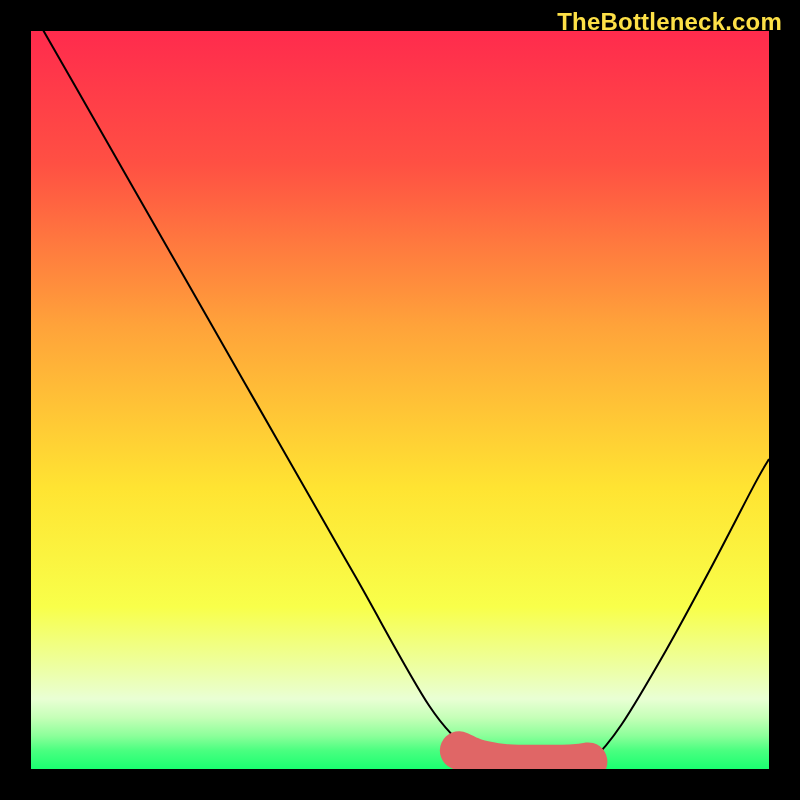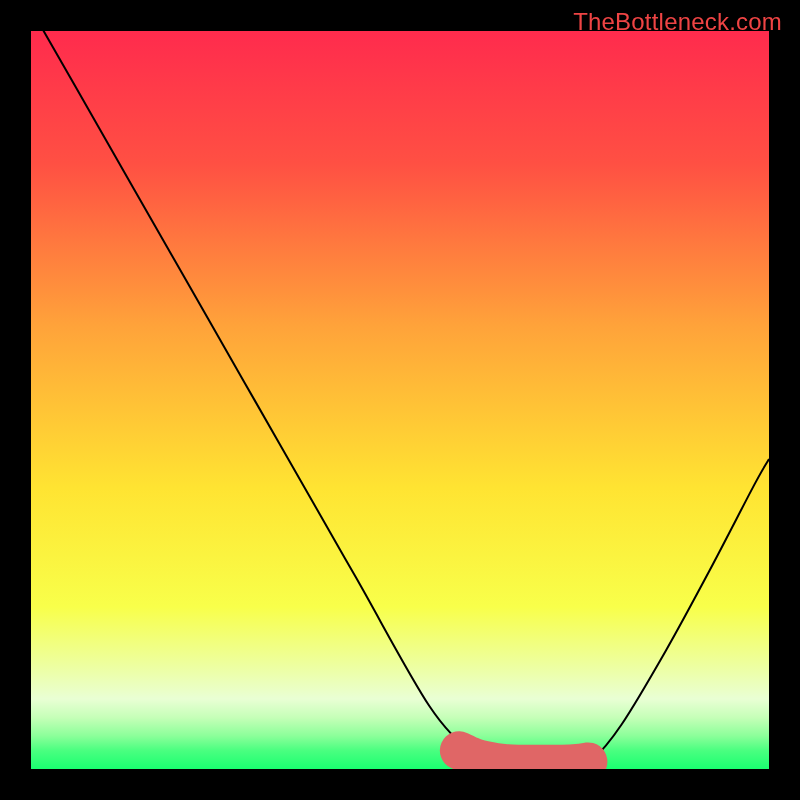--- a/index.html
+++ b/index.html
@@ -8,23 +8,23 @@
     width: 800px;
     height: 800px;
     background: #000;
     position: relative;
     font-family: Arial, Helvetica, sans-serif;
   }
   .watermark {
     position: absolute;
     top: 8px;
     right: 18px;
-    color: #ef4444;
+    color: #fde047;
     font-size: 24px;
-    font-weight: 400;
+    font-weight: 700;
     letter-spacing: 0.2px;
   }
   .plot {
     position: absolute;
     left: 31px;
     top: 31px;
     width: 738px;
     height: 738px;
   }
 </style>

